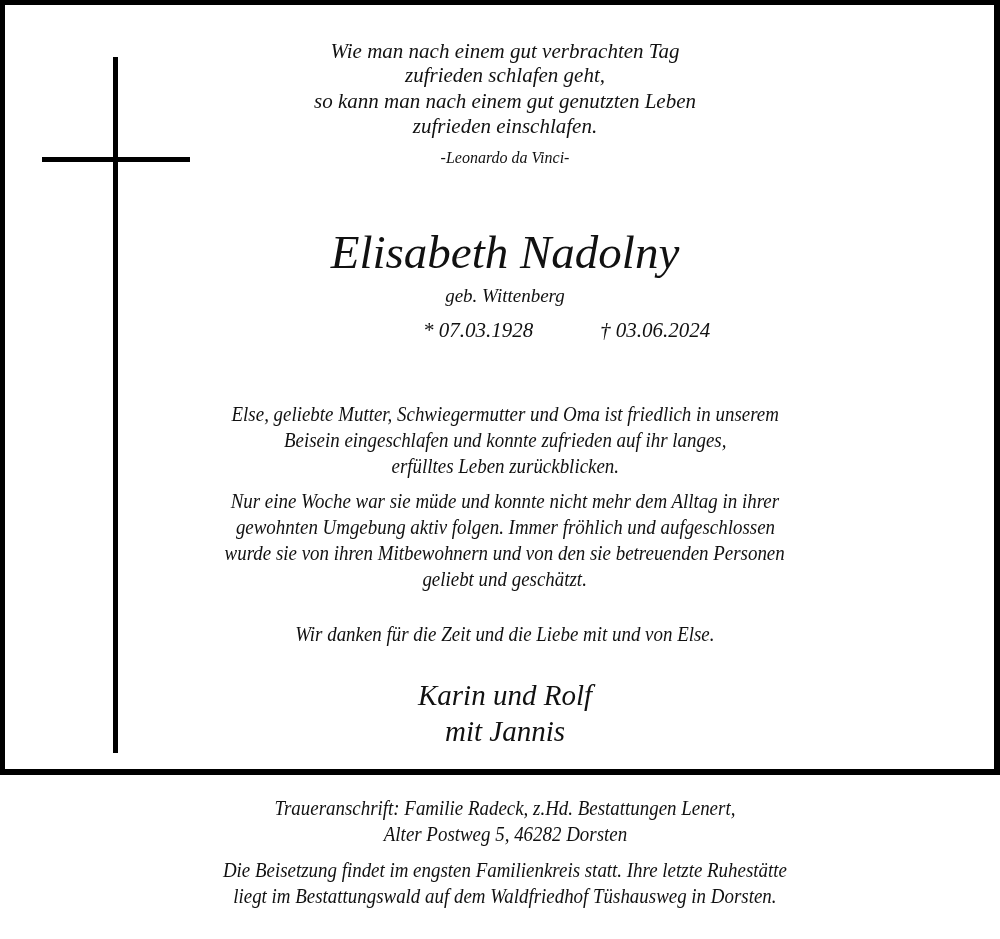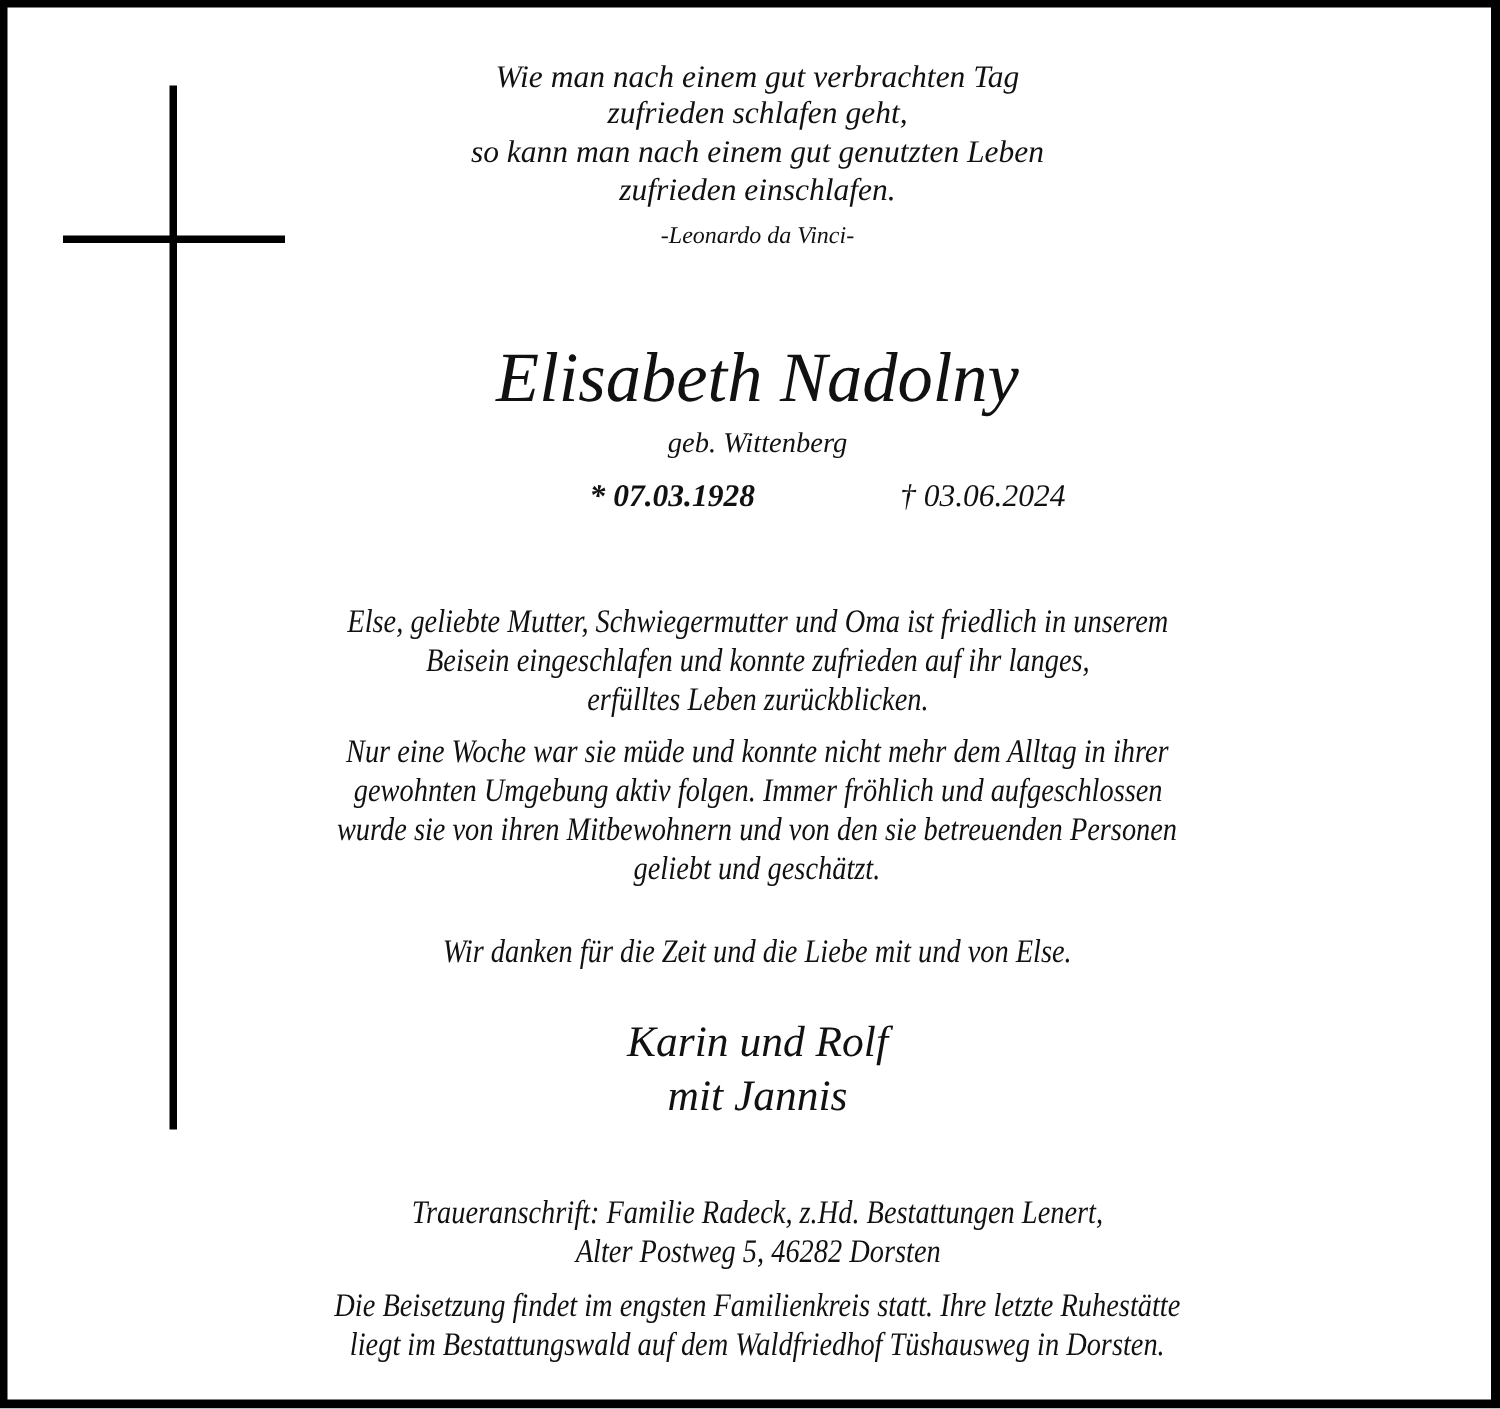--- a/index.html
+++ b/index.html
@@ -1,35 +1,35 @@
 <!DOCTYPE html>
 <html><head>
 <meta charset="utf-8">
 <style>
   html, body { margin: 0; padding: 0; background: #ffffff; }
   body { width: 1000px; height: 939px; position: relative; overflow: hidden; }
   .frame {
-    position: absolute; left: 0; top: 0; width: 1000px; height: 939px;
+    position: absolute; left: 0; top: 0; width: 1000px; height: 775px;
     box-sizing: border-box; border: 5px solid #000; border-right-width: 6px; border-bottom-width: 6px;
     background: #fff;
   }
   .cross-v { position: absolute; left: 108px; top: 52px; width: 5px; height: 696px; background: #000; }
   .cross-h { position: absolute; left: 37px; top: 152px; width: 148px; height: 5px; background: #000; }
   .serif { font-family: "Liberation Serif", "DejaVu Serif", serif; font-style: italic; color: #111; }
   .line { position: absolute; left: 0; width: 1000px; text-align: center; white-space: nowrap; }
   .quote { font-size: 21px; line-height: 24px; }
   .author { font-size: 16px; }
   .name { font-size: 47px; }
   .geb { font-size: 19px; }
   .dates { font-size: 21px; }
   .body-text { font-size: 22px; line-height: 26px; }
   .cond { display: inline-block; transform: scaleX(0.86); transform-origin: center; }
   .signers { font-size: 29px; line-height: 36px; }
   .dates-row { position: absolute; top: 313px; left: 0; width: 1000px; height: 30px; }
-  .date-born { position: absolute; left: 388px; font-weight: bold; }
+  .date-born { position: absolute; left: 418px; }
   .date-died { position: absolute; left: 595px; }
 </style>
 </head>
 <body>
 
 <div class="frame">
 
   <div class="cross-v"></div>
   <div class="cross-h"></div>
 

